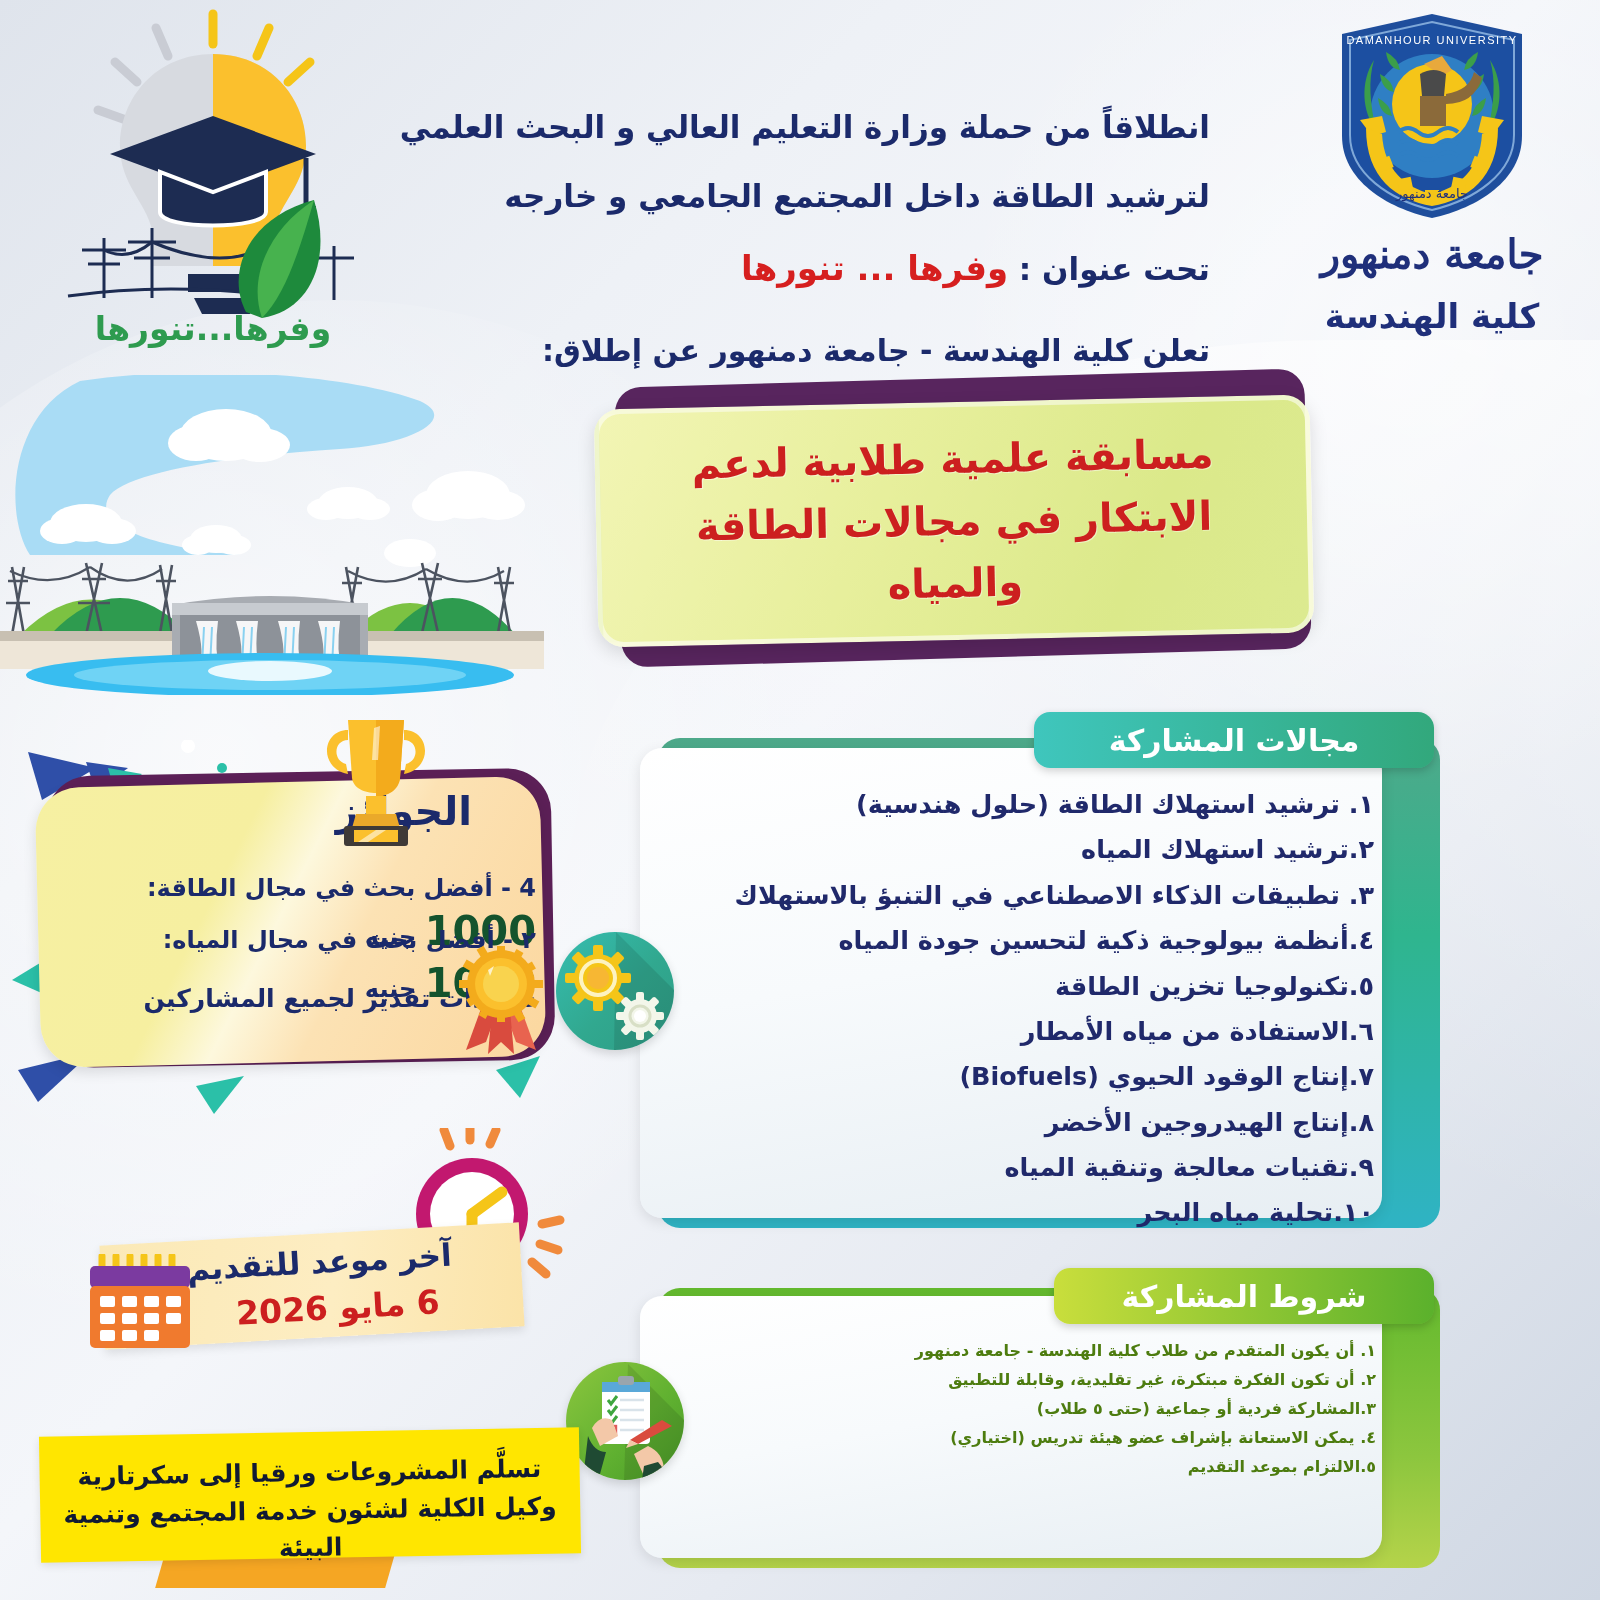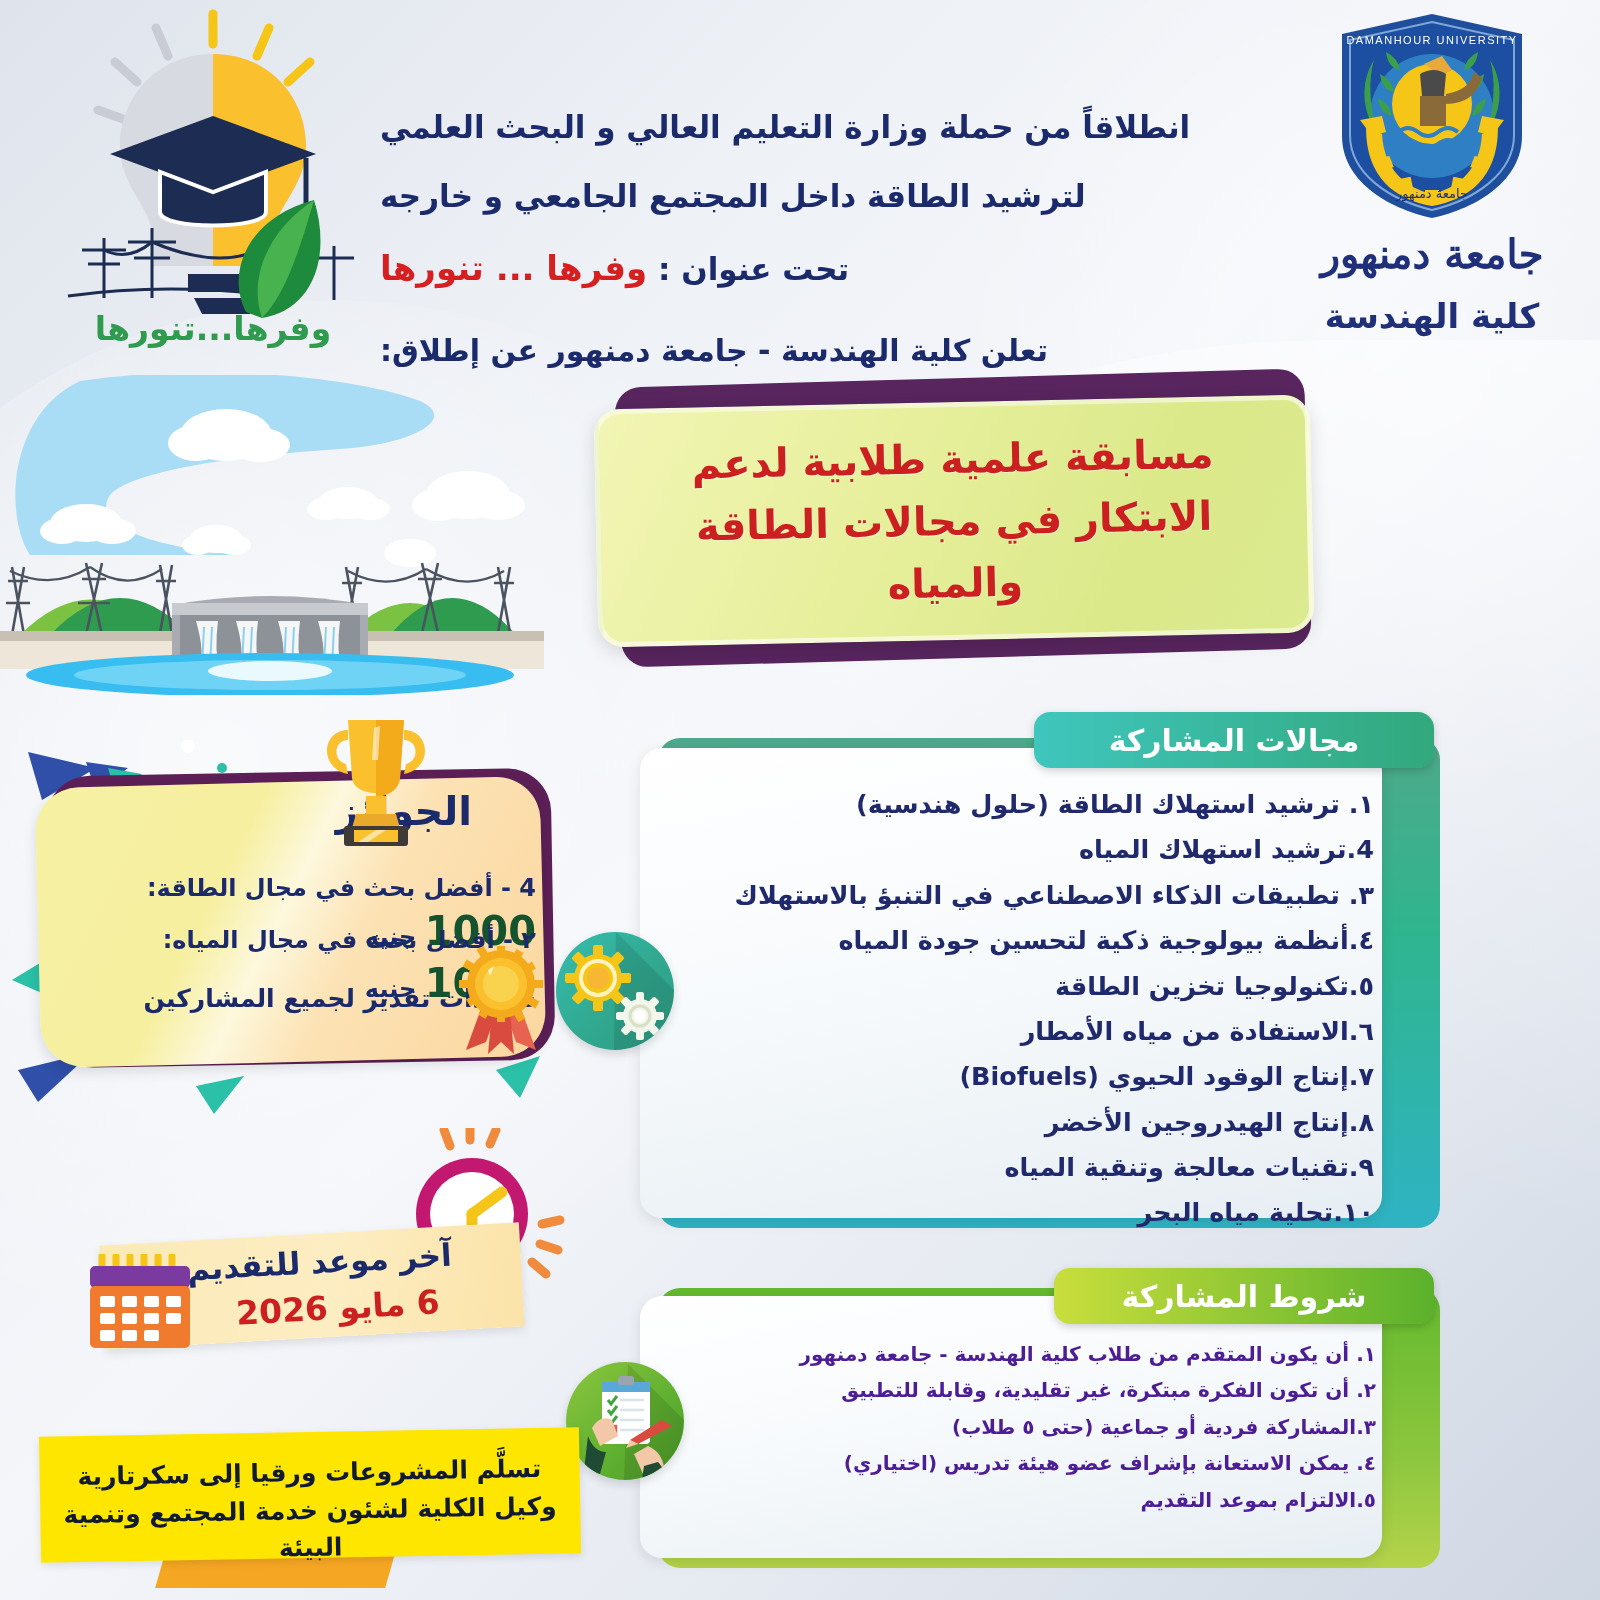--- a/index.html
+++ b/index.html
@@ -18,21 +18,21 @@
   .bg-curve{position:absolute;left:560px;top:340px;width:1100px;height:1280px;
     background:linear-gradient(200deg,rgba(255,255,255,.55),rgba(255,255,255,0) 55%);
     border-top-left-radius:70% 45%;}
 
   
   .campaign-logo{position:absolute;left:48px;top:6px;width:330px;height:350px;}
   .campaign-tag{position:absolute;bottom:8px;left:0;width:100%;text-align:center;
     color:#2e9b4f;font-size:33px;font-weight:bold;letter-spacing:-1px;}
 
   
-  .header-text{position:absolute;right:390px;top:104px;width:830px;text-align:left;}
+  .header-text{position:absolute;right:390px;top:104px;width:830px;text-align:right;}
   .header-text .ln{color:#1b2a6b;font-weight:bold;line-height:1.5;}
   .l1{font-size:31px;}
   .l2{font-size:31px;margin-top:22px;}
   .l3{font-size:31px;margin-top:24px;}
   .l3 .accent{color:#d61f1f;font-size:34px;}
   .l4{font-size:30px;margin-top:34px;}
 
   
   .uni-logo{position:absolute;right:18px;top:8px;width:300px;height:350px;text-align:center;}
   .uni-name-ar{position:absolute;left:0;right:0;top:222px;color:#1f2f7a;font-size:40px;font-weight:bold;
@@ -71,21 +71,21 @@
   .fields-list{position:absolute;right:26px;top:54px;width:688px;text-align:right;}
   .fields-list li{color:#20296b;font-size:25.5px;font-weight:bold;line-height:1.78;list-style:none;}
 
   .cond-panel{left:640px;top:1268px;width:800px;height:310px;}
   .cond-panel .panel-accent{left:18px;top:20px;width:782px;height:280px;
     background:linear-gradient(180deg,#63b92e 0%,#8cc63e 60%,#b5d34a 100%);}
   .cond-panel .panel-body{left:0px;top:28px;width:742px;height:262px;}
   .cond-panel .panel-head{right:6px;top:0;width:380px;
     background:linear-gradient(90deg,#c9de3c 0%,#5bb12c 100%);}
   .cond-list{position:absolute;right:24px;top:52px;width:690px;text-align:right;}
-  .cond-list li{color:#4c1d95;font-size:20px;font-weight:bold;line-height:1.82;list-style:none;}
+  .cond-list li{color:#4d7c0f;font-size:16px;font-weight:bold;line-height:1.82;list-style:none;}
 
   
   .icon-badge{position:absolute;width:118px;height:118px;border-radius:50%;overflow:hidden;
     box-shadow:0 4px 10px rgba(0,0,0,.14);}
   .gear-badge{left:556px;top:932px;background:linear-gradient(135deg,#36bdb0 0%,#31a88f 55%,#2e9d86 100%);}
   .clip-badge{left:566px;top:1362px;background:linear-gradient(135deg,#8cc63e 0%,#5fb030 60%,#4a9a28 100%);}
 
   
   .prizes{position:absolute;left:38px;top:772px;width:520px;height:296px;}
   .prizes-back{position:absolute;left:10px;top:0;width:505px;height:292px;background:#5c2057;
@@ -292,21 +292,21 @@
       </div>
     </div>
   </div>
 
   <div class="panel fields-panel">
     <div class="panel-accent"></div>
     <div class="panel-body"></div>
     <div class="panel-head">مجالات المشاركة</div>
     <ul class="fields-list">
       <li>١. ترشيد استهلاك الطاقة (حلول هندسية)</li>
-      <li>4.ترشيد استهلاك المياه</li>
+      <li>٢.ترشيد استهلاك المياه</li>
       <li>٣. تطبيقات الذكاء الاصطناعي في التنبؤ بالاستهلاك</li>
       <li>٤.أنظمة بيولوجية ذكية لتحسين جودة المياه</li>
       <li>٥.تكنولوجيا تخزين الطاقة</li>
       <li>٦.الاستفادة من مياه الأمطار</li>
       <li>٧.إنتاج الوقود الحيوي (Biofuels)</li>
       <li>٨.إنتاج الهيدروجين الأخضر</li>
       <li>٩.تقنيات معالجة وتنقية المياه</li>
       <li>١٠.تحلية مياه البحر</li>
     </ul>
   </div>

